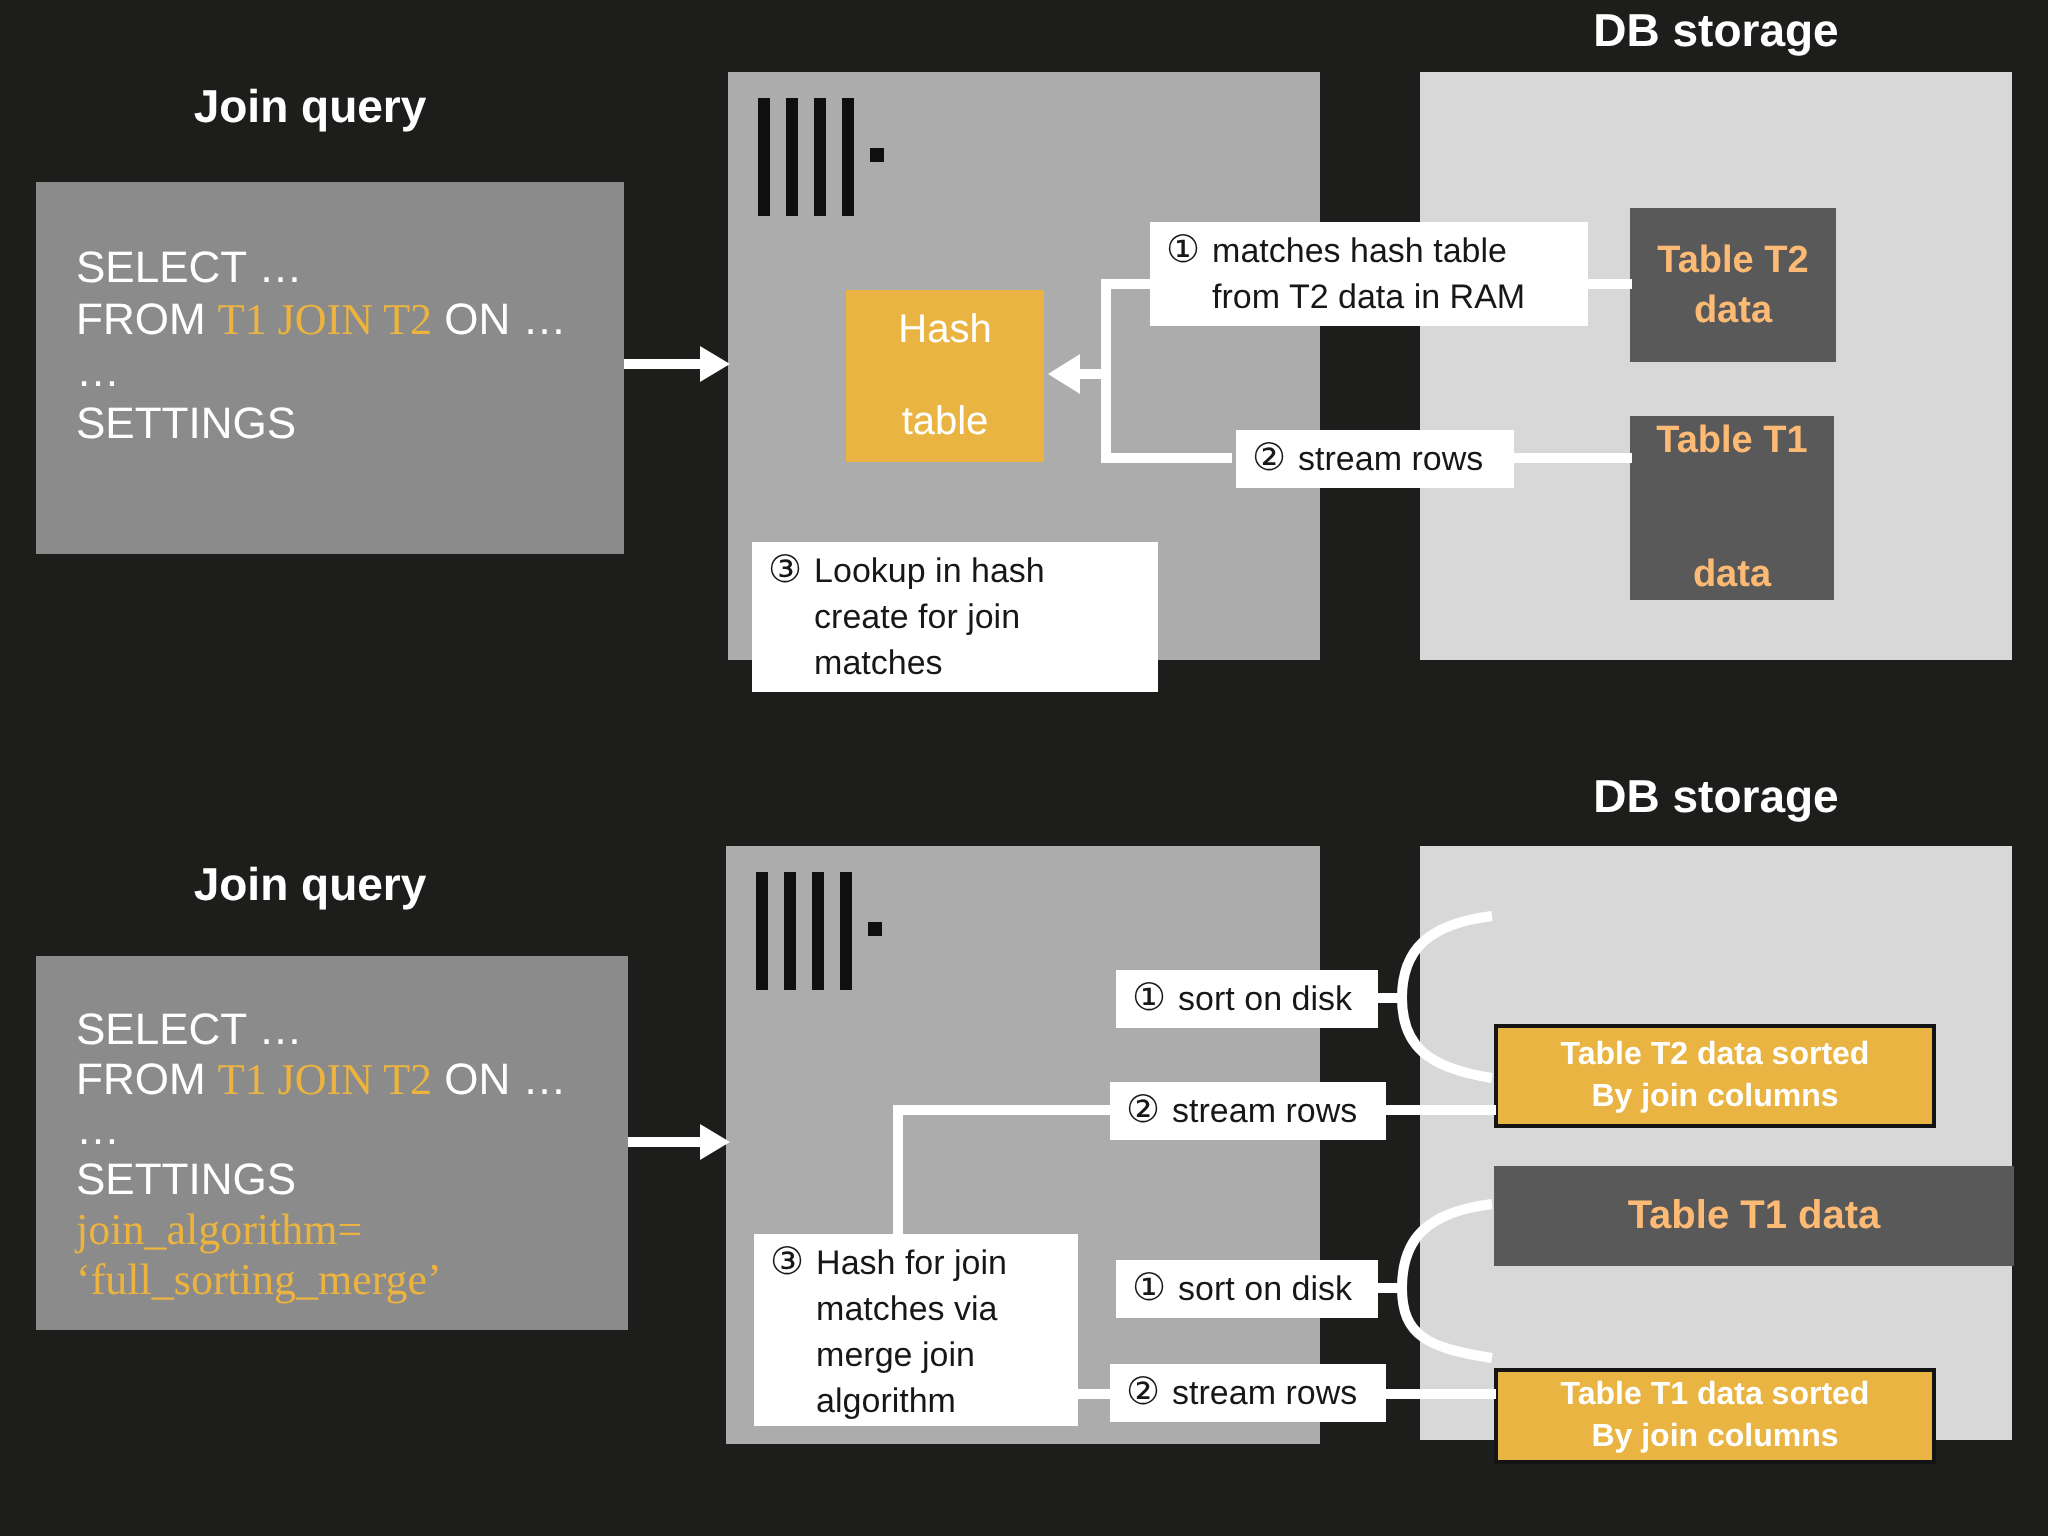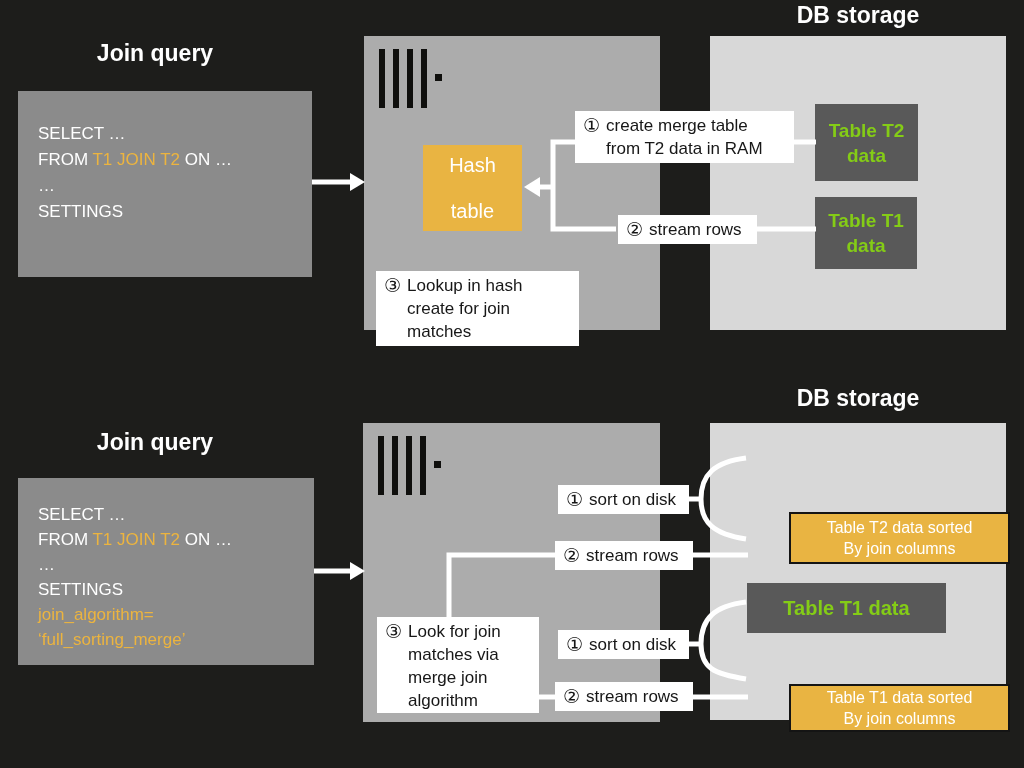--- a/index.html
+++ b/index.html
@@ -1,39 +1,39 @@
 <!DOCTYPE html>
 <html><head>
 <meta charset="utf-8">
 <style>
   html,body{margin:0;padding:0;background:#1d1d1b;}
   .stage{position:relative;width:1024px;height:768px;background:#1d1d1b;overflow:hidden;
          font-family:"Liberation Sans","DejaVu Sans",sans-serif;}
   .ttl{position:absolute;color:#ffffff;font-size:23px;font-weight:bold;text-align:center;}
   .qbox{position:absolute;background:#8b8b8b;color:#ffffff;}
-  .code{font-size:17px;font-weight:500;}
-  .accent{color:#ecb43f;}
+  .code{font-size:22px;font-weight:500;}
+  .accent{color:#ecb43f;font-family:Liberation Serif, serif;}
   .server{position:absolute;background:#acacac;}
   .storage{position:absolute;background:#d8d8d8;}
   .logo{position:absolute;display:flex;align-items:flex-start;}
   .logo .bar{width:6px;height:59px;background:#0f0f0d;margin-right:8px;}
   .logo .dot{width:7px;height:7px;background:#0f0f0d;margin-top:25px;}
   .hashbox{position:absolute;background:#e9b442;color:#ffffff;font-size:20px;line-height:26px;
            display:flex;flex-direction:column;align-items:center;justify-content:center;text-align:center;}
   .label{position:absolute;background:#ffffff;color:#171717;font-size:17px;line-height:23px;
          display:flex;align-items:flex-start;padding:3px 8px;box-sizing:border-box;}
   .label .num{font-size:19px;flex:0 0 auto;margin-right:6px;}
   .label.vcenter{align-items:center;}
-  .darkbox{position:absolute;background:#595959;color:#84cc16;font-weight:bold;text-align:center;
+  .darkbox{position:absolute;background:#595959;color:#fdba74;font-weight:bold;text-align:center;
            display:flex;flex-direction:column;align-items:center;justify-content:center;}
   .two-line{font-size:19px;line-height:25px;}
   .one-line{font-size:20px;}
   .sortedbox{position:absolute;background:#e9b442;border:2px solid #141414;color:#ffffff;
-             font-weight:normal;font-size:16px;line-height:21px;text-align:center;box-sizing:border-box;
-             display:flex;flex-direction:column;align-items:center;justify-content:center;margin-left:42px;}
+             font-weight:bold;font-size:16px;line-height:21px;text-align:center;box-sizing:border-box;
+             display:flex;flex-direction:column;align-items:center;justify-content:center;}
   .overlay{position:absolute;left:0;top:0;pointer-events:none;}
   .ln{stroke:#ffffff;stroke-width:5;fill:none;}
   .ah{fill:#ffffff;stroke:none;}
   .cl{white-space:pre;}
 </style>
 </head>
 <body>
 
 <div class="stage">
 
@@ -65,28 +65,28 @@
     <div>table</div>
   </div>
 
   <div class="storage" style="left:710px;top:36px;width:296px;height:294px;"></div>
 
   <div class="darkbox two-line" style="left:815px;top:104px;width:103px;height:77px;">
     <div>Table T2</div>
     <div>data</div>
   </div>
 
-  <div class="darkbox two-line" style="left:815px;top:197px;width:102px;height:72px;">
+  <div class="darkbox two-line" style="left:815px;top:208px;width:102px;height:92px;justify-content:space-between;">
     <div>Table T1</div>
     <div>data</div>
   </div>
 
   <div class="label" style="left:575px;top:111px;width:219px;">
     <span class="num">①</span>
-    <span>create merge table from T2 data in RAM</span>
+    <span>matches hash table from T2 data in RAM</span>
   </div>
 
   <div class="label vcenter" style="left:618px;top:215px;width:139px;height:29px;">
     <span class="num">②</span>
     <span>stream rows</span>
   </div>
 
   <div class="label" style="left:376px;top:271px;width:203px;">
     <span class="num">③</span>
     <span>Lookup in hash create for join matches</span>
@@ -118,42 +118,42 @@
   </div>
 
   <div class="storage" style="left:710px;top:423px;width:296px;height:297px;"></div>
 
 
   <div class="sortedbox" style="left:747px;top:512px;width:221px;height:52px;">
     <div>Table T2 data sorted</div>
     <div>By join columns</div>
   </div>
 
-  <div class="darkbox one-line" style="left:747px;top:583px;width:199px;height:50px;">
+  <div class="darkbox one-line" style="left:747px;top:583px;width:260px;height:50px;">
     <div>Table T1 data</div>
   </div>
 
   <div class="sortedbox" style="left:747px;top:684px;width:221px;height:48px;">
     <div>Table T1 data sorted</div>
     <div>By join columns</div>
   </div>
 
   <div class="label vcenter" style="left:558px;top:485px;width:131px;height:29px;">
     <span class="num">①</span>
     <span>sort on disk</span>
   </div>
 
   <div class="label vcenter" style="left:555px;top:541px;width:138px;height:29px;">
     <span class="num">②</span>
     <span>stream rows</span>
   </div>
 
   <div class="label" style="left:377px;top:617px;width:162px;height:96px;">
     <span class="num">③</span>
-    <span>Look for join matches via merge join algorithm</span>
+    <span>Hash for join matches via merge join algorithm</span>
   </div>
 
   <div class="label vcenter" style="left:558px;top:630px;width:131px;height:29px;">
     <span class="num">①</span>
     <span>sort on disk</span>
   </div>
 
   <div class="label vcenter" style="left:555px;top:682px;width:138px;height:29px;">
     <span class="num">②</span>
     <span>stream rows</span>

